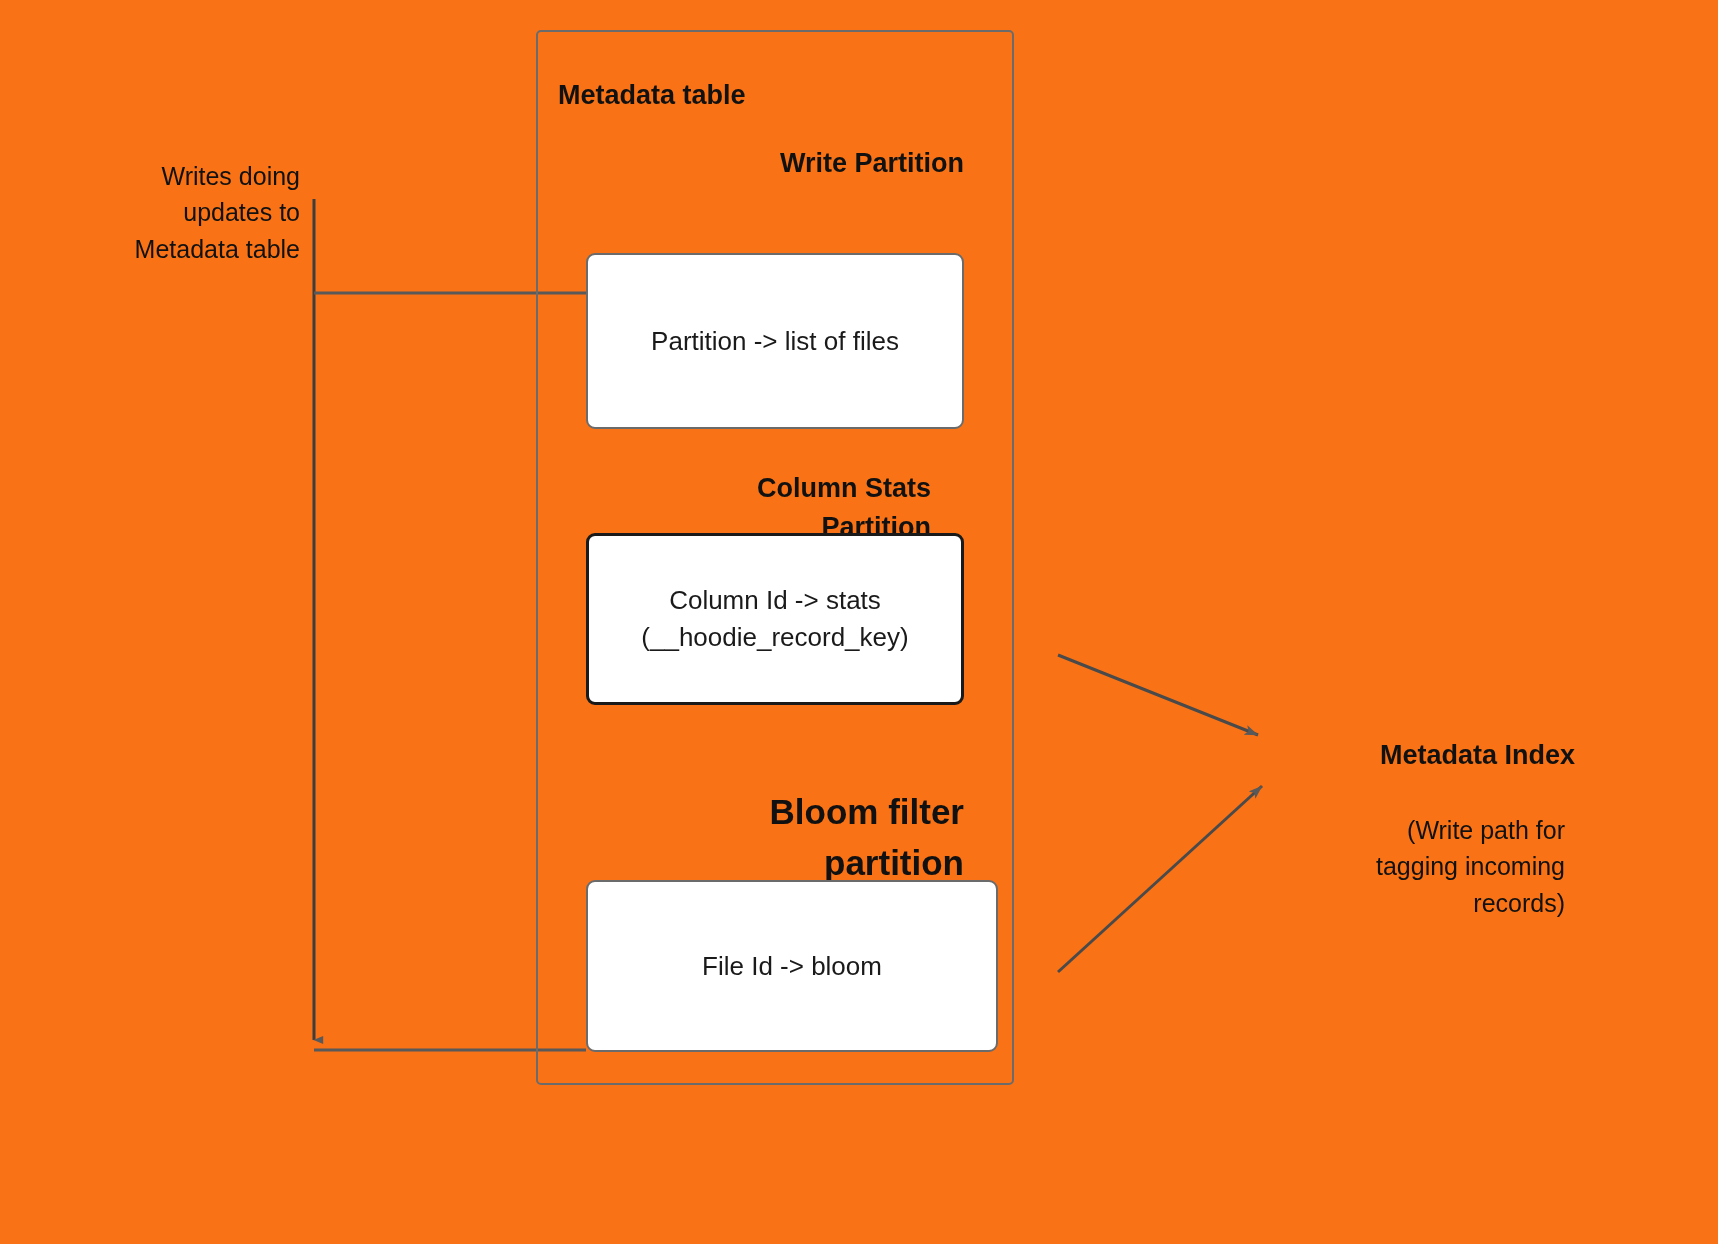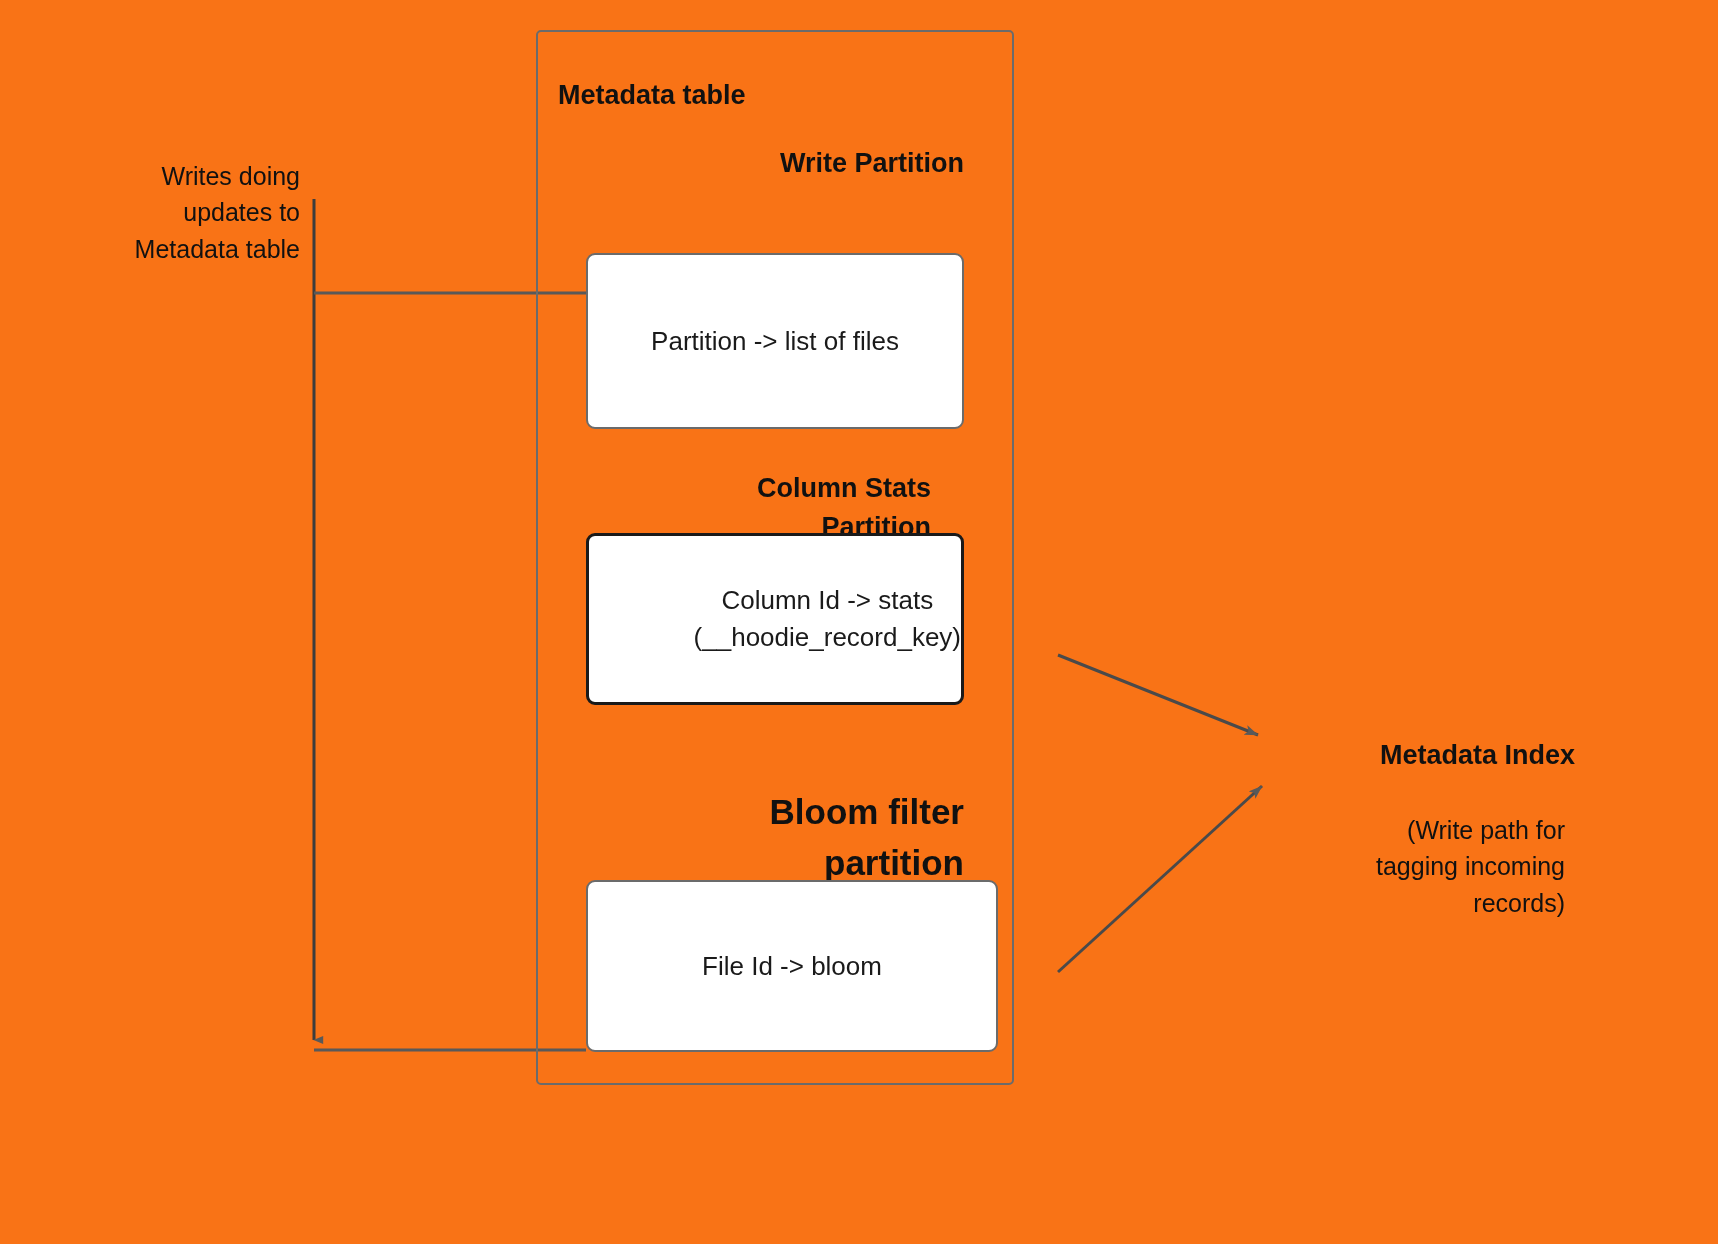--- a/index.html
+++ b/index.html
@@ -43,21 +43,20 @@
     border: 2px solid #6b6b6b;
     border-radius: 9px;
     background: #ffffff;
     display: flex;
     align-items: center;
     justify-content: center;
     text-align: center;
   }
   .inner-box.strong {
     border: 3px solid #1a1a1a;
-    justify-content: flex-end;
   }
   .box-files {
     left: 586px;
     top: 205px;
     width: 378px;
     height: 176px;
     margin-top: 48px;
   }
   .box-colstats {
     left: 586px;

